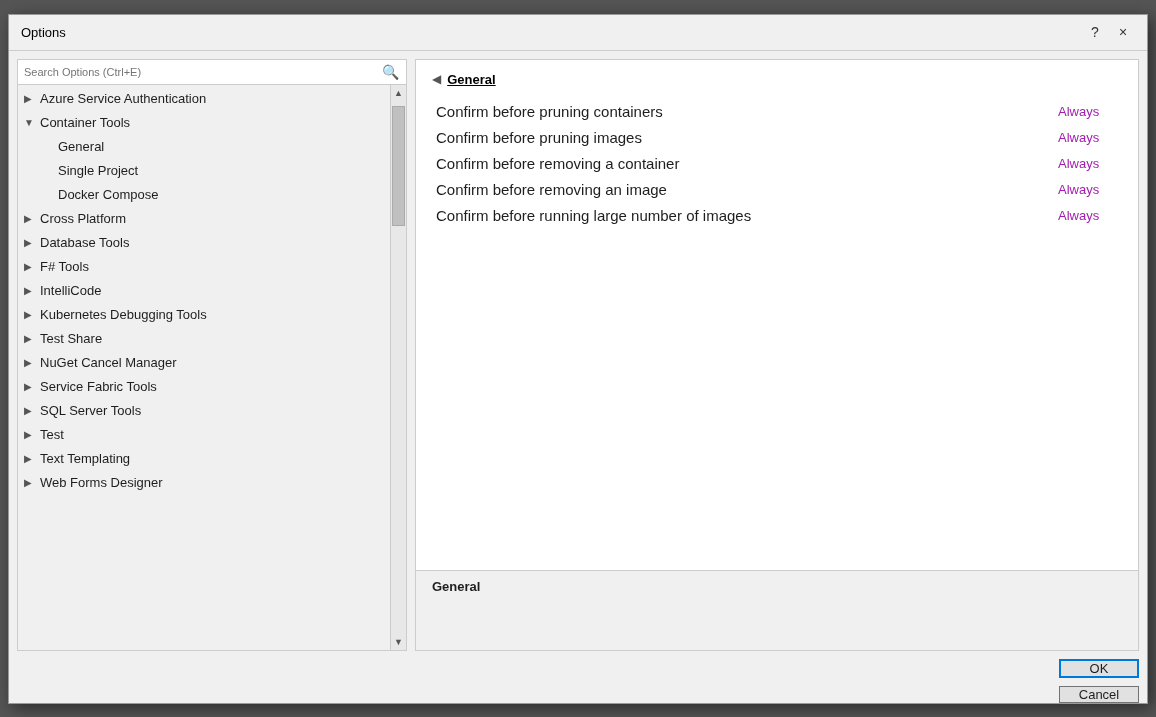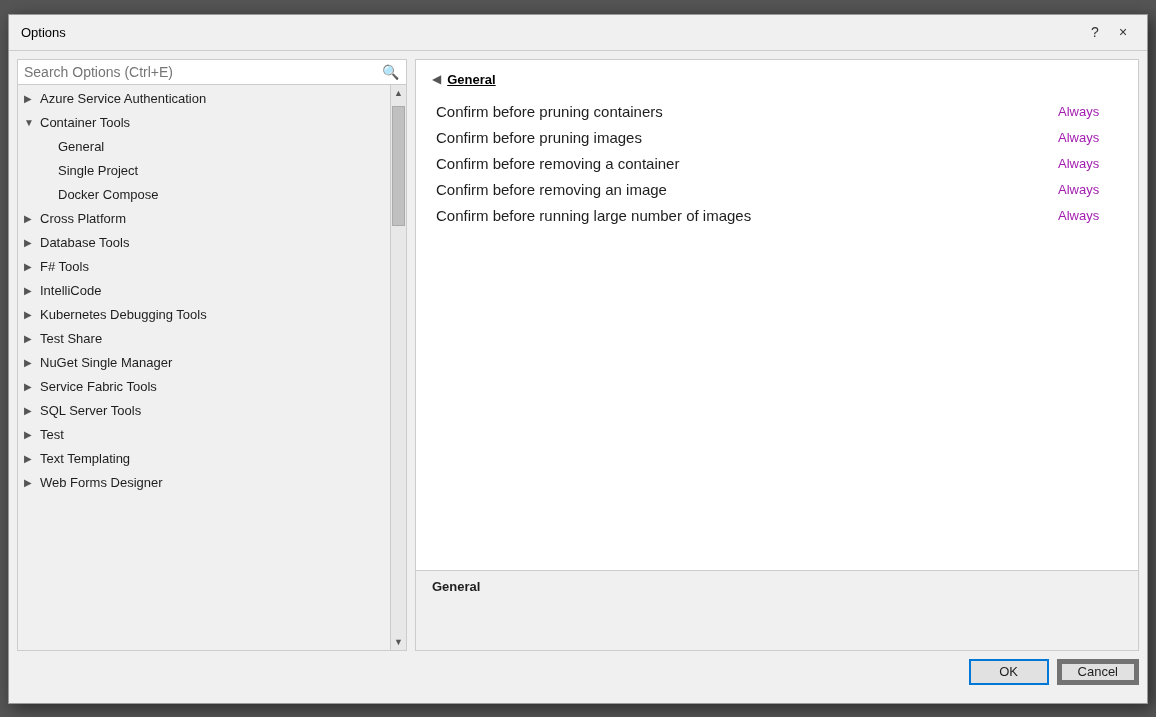--- a/index.html
+++ b/index.html
@@ -86,21 +86,21 @@
       padding: 4px 6px;
       border-bottom: 1px solid #ccc;
       background: #fff;
     }
 
     .search-input {
       flex: 1;
       border: none;
       outline: none;
       color: #a16207;
-      font-size: 14px;
+      font-size: 11px;
       background: transparent;
     }
 
     .search-icon {
       color: #888;
       font-size: 14px;
     }
 
     .tree-area {
       flex: 1;
@@ -255,32 +255,33 @@
 
     .description-text {
       font-size: 13px;
       color: #1e1e1e;
       font-weight: bold;
     }
 
     .button-bar {
       height: 44px;
       display: flex;
-      align-items: flex-start;
+      align-items: flex-end;
       justify-content: flex-end;
       gap: 8px;
       padding: 0 8px;
       flex-shrink: 0;
+      flex-direction: column;
     }
 
     .dialog-btn {
       min-width: 80px;
       height: 26px;
       padding: 0 16px;
-      border: 5px solid #737373;
+      border: 1px solid #737373;
       background: #e1e1e1;
       cursor: pointer;
       font-size: 13px;
       color: #1e1e1e;
     }
 
     .dialog-btn.primary {
       border: 2px solid #0078d7;
       background: #e1e1e1;
     }
@@ -344,21 +345,21 @@
             <div class="tree-item level-0">
               <span class="expand-icon">▶</span>
               <span class="item-label">Kubernetes Debugging Tools</span>
             </div>
             <div class="tree-item level-0">
               <span class="expand-icon">▶</span>
               <span class="item-label">Test Share</span>
             </div>
             <div class="tree-item level-0">
               <span class="expand-icon">▶</span>
-              <span class="item-label">NuGet Single Manager</span>
+              <span class="item-label">NuGet Cancel Manager</span>
             </div>
             <div class="tree-item level-0">
               <span class="expand-icon">▶</span>
               <span class="item-label">Service Fabric Tools</span>
             </div>
             <div class="tree-item level-0">
               <span class="expand-icon">▶</span>
               <span class="item-label">SQL Server Tools</span>
             </div>
             <div class="tree-item level-0">

